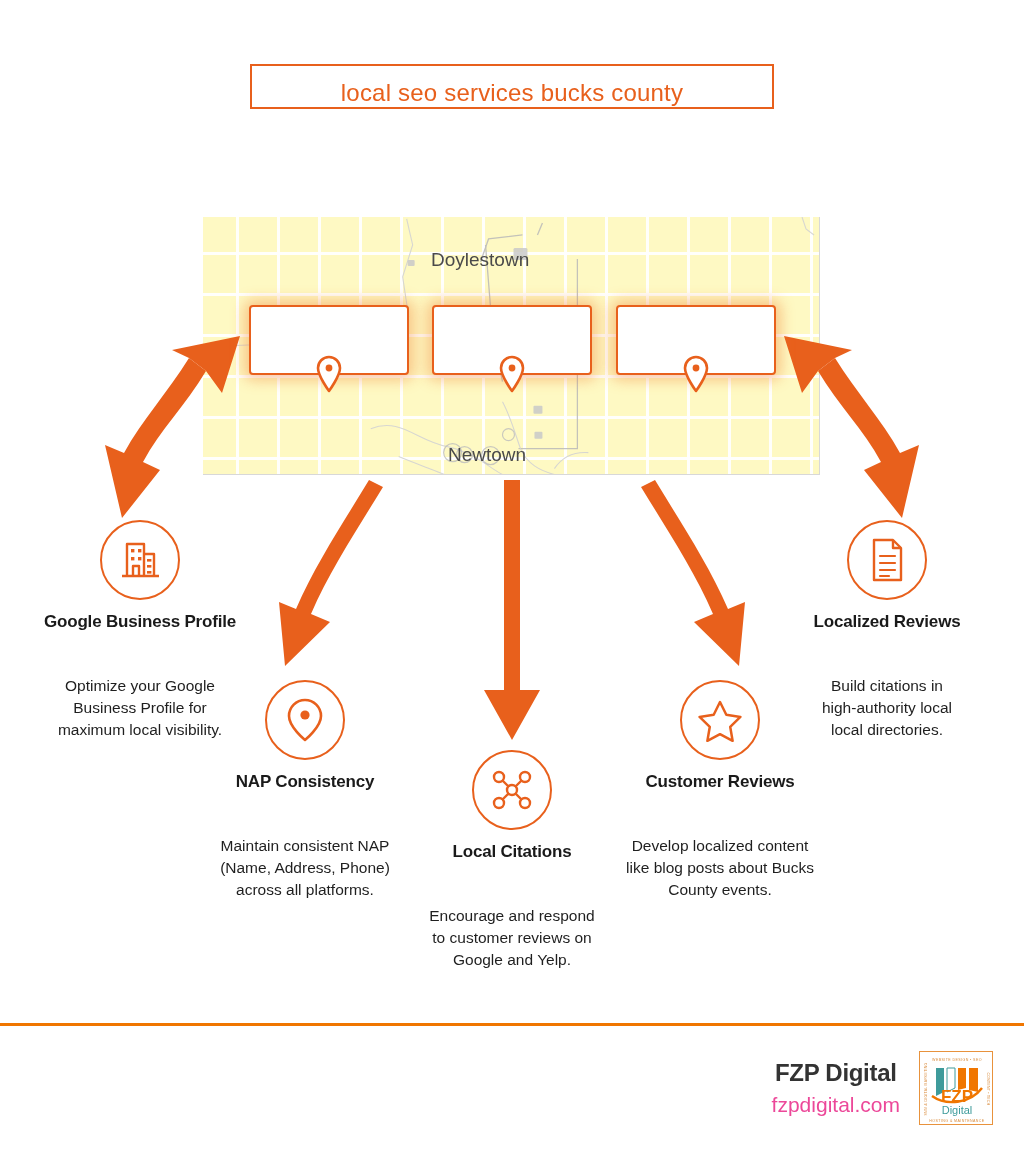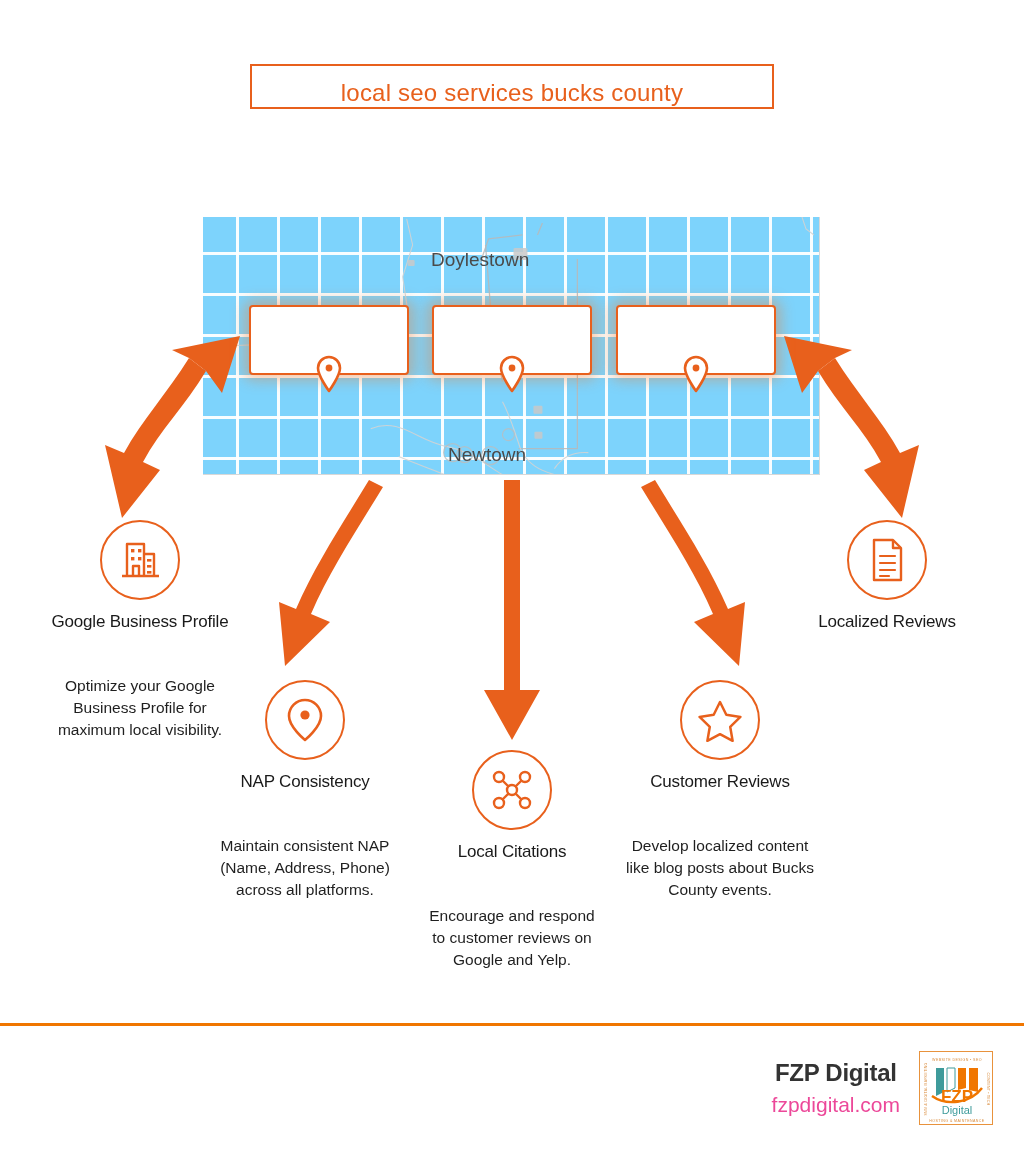--- a/index.html
+++ b/index.html
@@ -50,21 +50,21 @@
     letter-spacing: -0.2px;
   }
 
   
   #map-panel {
     position: absolute;
     left: 203px;
     top: 217px;
     width: 617px;
     height: 258px;
-    background: #7dd3fc;
+    background: #fef9c3;
     overflow: hidden;
     border-right: 1px solid #d8d8d8;
     border-bottom: 1px solid #d8d8d8;
   }
   #map-grid {
     position: absolute;
     inset: 0;
     background-image:
       linear-gradient(to right, rgba(255,255,255,0.95) 3px, transparent 3px),
       linear-gradient(to bottom, rgba(255,255,255,0.95) 3px, transparent 3px);
@@ -126,21 +126,21 @@
     margin: 0 auto 12px auto;
     border: 2.5px solid #E8601C;
     border-radius: 50%;
     display: flex;
     align-items: center;
     justify-content: center;
     background: #ffffff;
   }
   .feature-title {
     font-size: 17px;
-    font-weight: normal;
+    font-weight: bold;
     color: #1a1a1a;
     margin-bottom: 11px;
     letter-spacing: -0.2px;
   }
   .feature-desc {
     font-size: 15.5px;
     color: #1f1f1f;
     line-height: 1.42;
     white-space: pre-line;
     margin-top: 43px;
@@ -371,20 +371,23 @@
         <path d="M26,3 L26,11 L34,11" fill="none" stroke="#E8601C" stroke-width="2.4" stroke-linejoin="round"></path>
         <g stroke="#E8601C" stroke-width="2.2" stroke-linecap="round">
           <line x1="13" y1="19" x2="28" y2="19"></line>
           <line x1="13" y1="26" x2="28" y2="26"></line>
           <line x1="13" y1="33" x2="28" y2="33"></line>
           <line x1="13" y1="39" x2="22" y2="39"></line>
         </g>
       </svg>
     </div>
     <div class="feature-title">Localized Reviews</div>
+    <div class="feature-desc">Build citations in
+high-authority local
+local directories.</div>
   </div>
 
   <div id="footer-rule"></div>
 
   <div id="footer-brand">
     <div id="brand-name">FZP Digital</div>
     <div id="brand-url">fzpdigital.com</div>
   </div>
 
   <div id="footer-logo">

